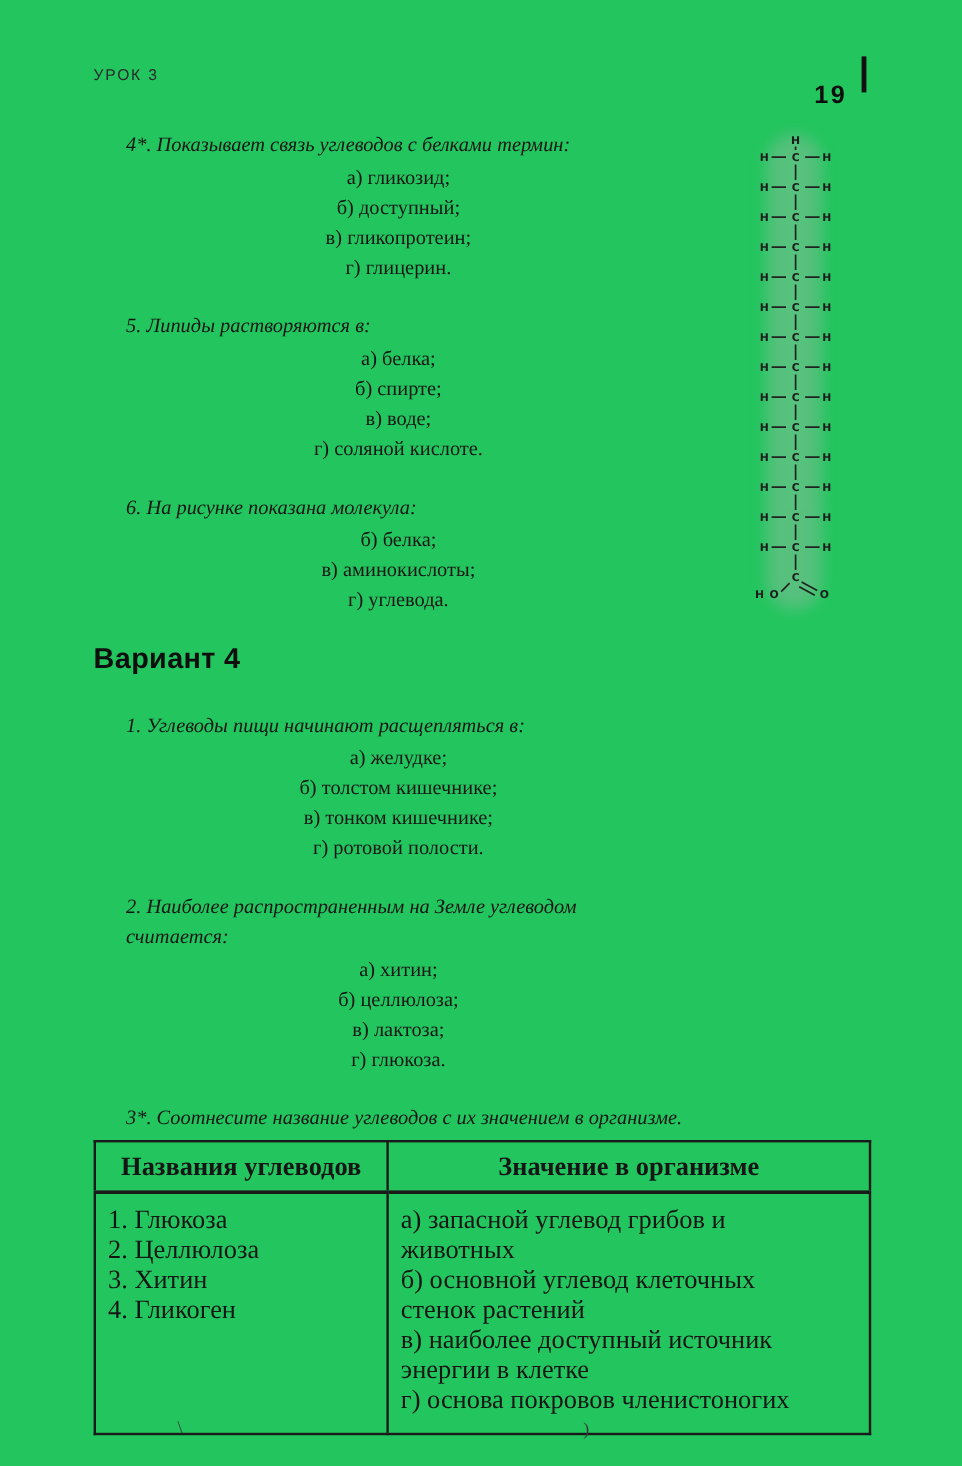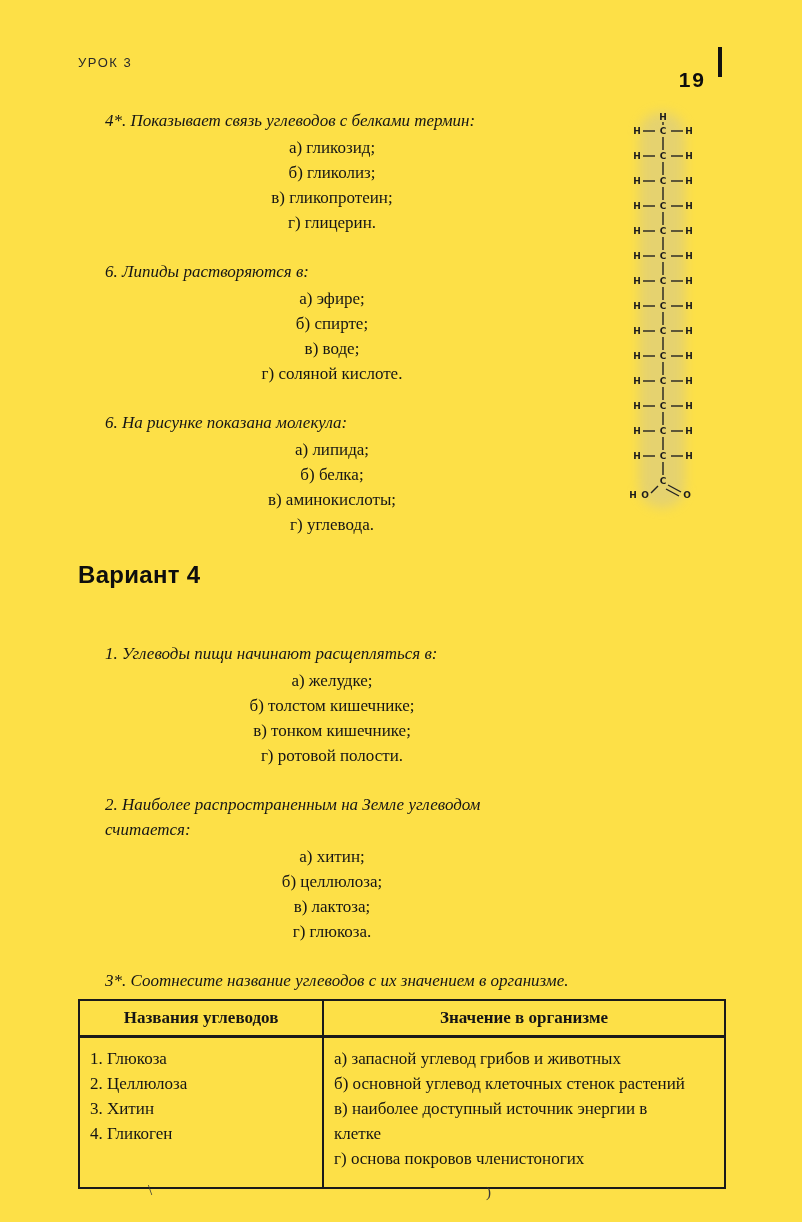--- a/index.html
+++ b/index.html
@@ -7,21 +7,21 @@
   body {
     width: 802px; height: 1222px;
     font-family: "Liberation Serif", "DejaVu Serif", serif;
     color: #151515;
     overflow: hidden;
   }
   .page {
     position: relative;
     width: 802px; height: 1222px;
     padding: 46px 80px 0 78px;
-    background: #fde047;
+    background: #22c55e;
   }
   
   .page-header {
     display: flex; justify-content: space-between; align-items: center;
     height: 32px;
   }
   .lesson-label {
     font-family: "Liberation Sans", sans-serif;
     font-size: 13px; letter-spacing: 1.5px; color: #2a2a2a;
   }
@@ -40,32 +40,32 @@
   .q-prompt {
     font-style: italic; font-size: 17px; line-height: 25px;
     margin: 0 16px 2px 8px;
   }
   .q-option { font-size: 17px; line-height: 25px; text-align: center; }
   .question.inline-last { margin-bottom: 6px; max-width: 640px; }
   
   .variant-heading {
     font-family: "Liberation Sans", sans-serif;
     font-weight: bold; font-size: 24px; color: #0e0e0e;
-    margin: 0 0 52px 0; letter-spacing: 0.3px;
+    margin: 0 0 28px 0; letter-spacing: 0.3px;
   }
   
   .match-table {
     border-collapse: collapse;
     width: 648px;
     margin-top: 4px;
     table-layout: fixed;
   }
   .match-table th, .match-table td {
     border: 2px solid #1a1a1a;
-    font-size: 17px;
+    font-size: 22px;
   }
   .match-table th {
     font-weight: bold; text-align: center;
     padding: 7px 6px;
     border-bottom: 3px solid #1a1a1a;
   }
   .match-table td {
     vertical-align: top;
     padding: 8px 12px 16px 10px;
   }
@@ -203,36 +203,35 @@
       <text x="60" y="390">O</text>
       <line x1="41" y1="377" x2="54" y2="384" stroke="#222" stroke-width="1.4"></line>
       <line x1="39" y1="381" x2="52" y2="388" stroke="#222" stroke-width="1.4"></line>
     </svg>
 
   <main class="content">
 
     <section class="question">
       <p class="q-prompt">4*. Показывает связь углеводов с белками термин:</p>
       <p class="q-option">а) гликозид;</p>
-      <p class="q-option">б) гликолиз;</p>
+      <p class="q-option">б) доступный;</p>
       <p class="q-option">в) гликопротеин;</p>
       <p class="q-option">г) глицерин.</p>
     </section>
 
     <section class="question">
-      <p class="q-prompt">6. Липиды растворяются в:</p>
-      <p class="q-option">а) эфире;</p>
+      <p class="q-prompt">5. Липиды растворяются в:</p>
+      <p class="q-option">а) белка;</p>
       <p class="q-option">б) спирте;</p>
       <p class="q-option">в) воде;</p>
       <p class="q-option">г) соляной кислоте.</p>
     </section>
 
     <section class="question">
       <p class="q-prompt">6. На рисунке показана молекула:</p>
-      <p class="q-option">а) липида;</p>
       <p class="q-option">б) белка;</p>
       <p class="q-option">в) аминокислоты;</p>
       <p class="q-option">г) углевода.</p>
     </section>
 
     <h1 class="variant-heading">Вариант 4</h1>
 
     <section class="question">
       <p class="q-prompt">1. Углеводы пищи начинают расщепляться в:</p>
       <p class="q-option">а) желудке;</p>

